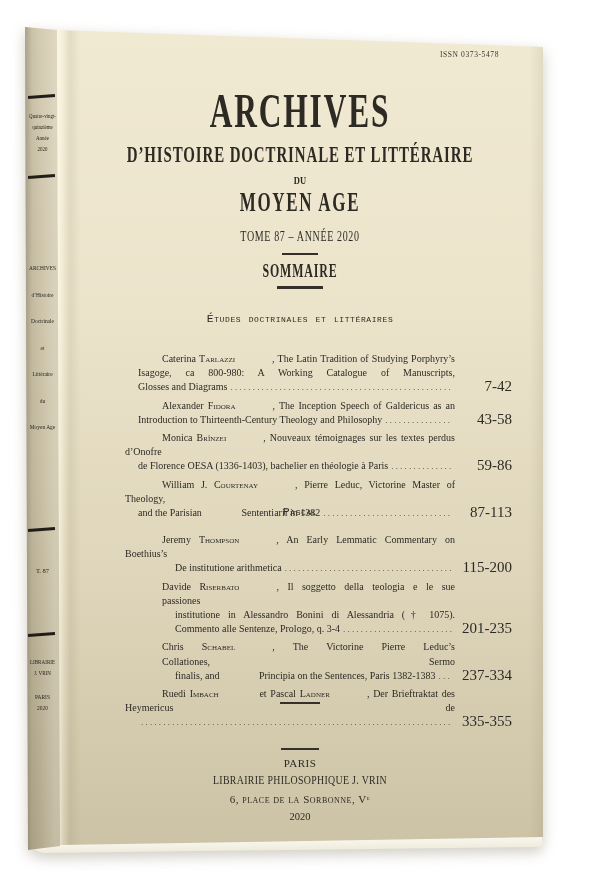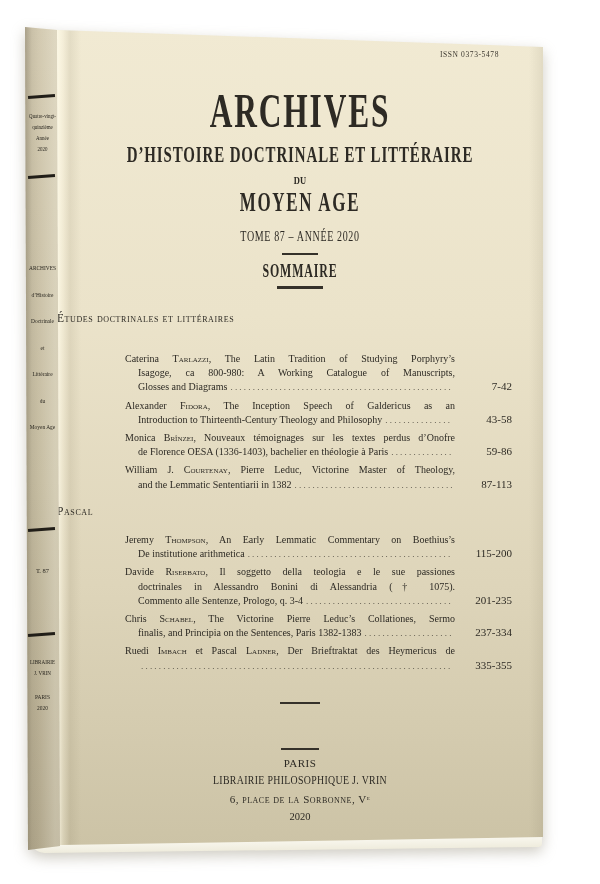--- a/index.html
+++ b/index.html
@@ -46,33 +46,33 @@
   .m-sub2{top:159px;font-size:20px;font-weight:bold;letter-spacing:2px;line-height:1;
           transform:scale(0.85,1.4);transform-origin:center top;}
   .m-tome{top:201px;font-size:12.5px;letter-spacing:0.8px;line-height:1.1;
           transform:scale(0.8,1.15);transform-origin:center top;}
   .rule{position:absolute;left:50%;height:2px;background:#35312a;transform:translateX(-50%);}
   .rule-a{top:225px;width:36px;}
   .rule-b{top:258px;width:46px;height:2.5px;}
   .m-sommaire{top:233px;font-size:14px;letter-spacing:1px;font-weight:bold;line-height:1.1;
               transform:scale(0.85,1.3);transform-origin:center top;}
 
-  .toc-heading{position:absolute;left:0;right:0;text-align:left;
-               font-variant:small-caps;font-size:11.5px;letter-spacing:0.6px;}
+  .toc-heading{position:absolute;left:0;right:0;text-align:center;
+               font-variant:small-caps;font-size:11.5px;letter-spacing:0.6px;font-family:Liberation Mono, monospace;}
   .h-0{top:284px;} .h-1{top:477px;}
   .entries{position:absolute;left:68px;right:31px;font-size:10px;line-height:14.2px;}
   .e-0{top:324px;} .e-1{top:505px;}
   .entry{position:relative;padding-right:57px;margin-bottom:4px;}
   .eline.jline{text-align:justify;text-align-last:justify;}
   .eline.cont{padding-left:13px;}
   .lastline{display:flex;align-items:baseline;}
   .lastline .txt{white-space:nowrap;}
   .leader{flex:1;overflow:hidden;white-space:nowrap;margin:0 3px;letter-spacing:2.2px;font-size:9px;color:#3a362e;}
-  .pages{position:absolute;right:0;bottom:1px;font-size:11px;}
-  .it{} .sc{font-variant:small-caps;} .rm{font-style:normal;}
+  .pages{position:absolute;right:0;bottom:1px;font-size:15px;}
+  .it{} .sc{font-variant:small-caps;} .rm{font-style:normal;margin-left:37px;}
 
   .rule-c{top:674px;width:40px;}
   .rule-d{top:720px;width:38px;}
   .concours{top:686px;font-style:italic;font-size:9.5px;line-height:13px;}
   .imprint{top:728px;line-height:1;}
   .imp-city{font-size:11px;letter-spacing:0.5px;line-height:15px;}
   .imp-pub{font-size:12px;letter-spacing:0.4px;line-height:16px;transform:scale(0.82,1.1);transform-origin:center top;}
   .imp-addr{font-size:11px;font-variant:small-caps;letter-spacing:0.5px;line-height:22px;}
   .imp-addr .sup{font-size:7px;vertical-align:3px;}
   .imp-year{font-size:10.5px;line-height:14px;}
@@ -151,40 +151,40 @@
             <div class="eline jline"><span class="rm">Monica </span><span class="sc">Brînzei</span><span class="rm">, </span><span class="it">Nouveaux témoignages sur les textes perdus d’Onofre</span></div>
             <div class="eline lastline cont">
               <span class="txt"><span class="it">de Florence OESA (1336-1403), bachelier en théologie à Paris</span></span>
               <span class="leader">........................................................................................................................</span>
             </div>
             <div class="pages">59-86</div>
           </div>
           <div class="entry">
             <div class="eline jline"><span class="rm">William J. </span><span class="sc">Courtenay</span><span class="rm">, </span><span class="it">Pierre Leduc, Victorine Master of Theology,</span></div>
             <div class="eline lastline cont">
-              <span class="txt"><span class="it">and the Lemmatic </span><span class="rm">Sententiarii</span><span class="it"> in 1382</span></span>
+              <span class="txt"><span class="it">and the Parisian </span><span class="rm">Sententiarii</span><span class="it"> in 1382</span></span>
               <span class="leader">........................................................................................................................</span>
             </div>
             <div class="pages">87-113</div>
           </div>
         </div>
 
       <div class="toc-heading h-1">Pascal</div>
       <div class="entries e-1" id="entries-1">
           <div class="entry">
             <div class="eline jline"><span class="rm">Jeremy </span><span class="sc">Thompson</span><span class="rm">, </span><span class="it">An Early Lemmatic Commentary on Boethius’s</span></div>
             <div class="eline lastline cont">
               <span class="txt"><span class="rm">De institutione arithmetica</span></span>
               <span class="leader">........................................................................................................................</span>
             </div>
             <div class="pages">115-200</div>
           </div>
           <div class="entry">
             <div class="eline jline"><span class="rm">Davide </span><span class="sc">Riserbato</span><span class="rm">, </span><span class="it">Il soggetto della teologia e le sue </span><span class="rm">passiones</span></div>
-            <div class="eline jline cont"><span class="rm">doctrinales</span><span class="it"> in Alessandro Bonini di Alessandria († 1075).</span></div>
+            <div class="eline jline cont"><span class="rm">institutione</span><span class="it"> in Alessandro Bonini di Alessandria († 1075).</span></div>
             <div class="eline lastline cont">
               <span class="txt"><span class="rm">Commento alle Sentenze, Prologo, </span><span class="it">q. 3-4</span></span>
               <span class="leader">........................................................................................................................</span>
             </div>
             <div class="pages">201-235</div>
           </div>
           <div class="entry">
             <div class="eline jline"><span class="rm">Chris </span><span class="sc">Schabel</span><span class="rm">, </span><span class="it">The Victorine Pierre Leduc’s </span><span class="rm">Collationes, Sermo</span></div>
             <div class="eline lastline cont">
               <span class="txt"><span class="rm">finalis, </span><span class="it">and </span><span class="rm">Principia</span><span class="it"> on the Sentences, Paris 1382-1383</span></span>

